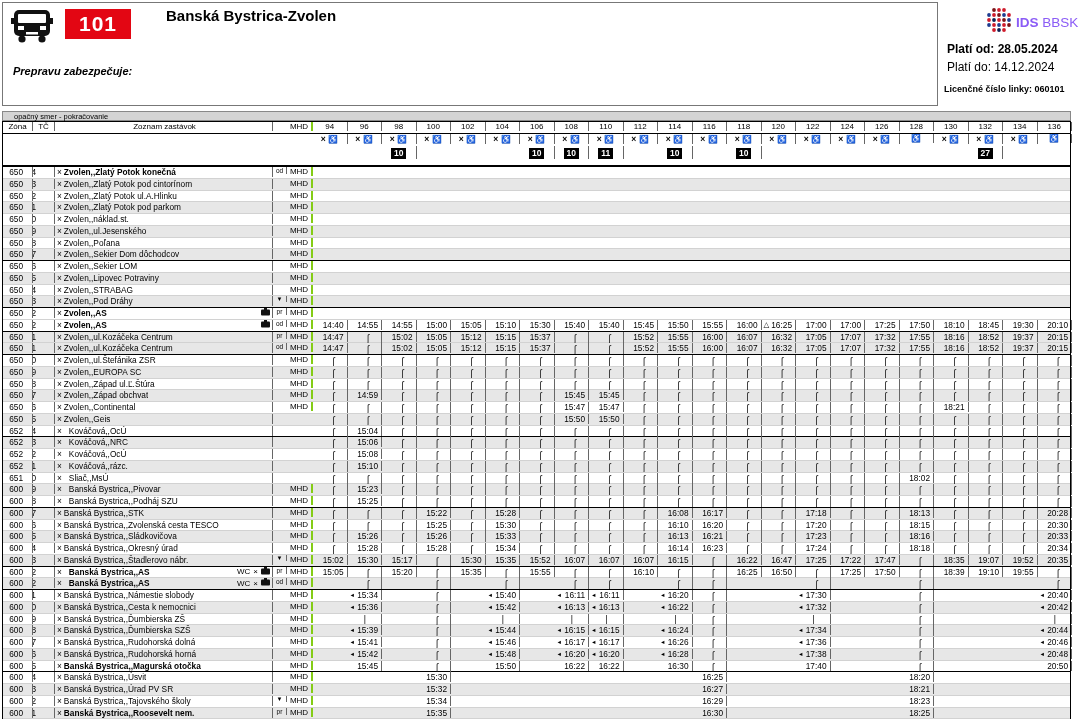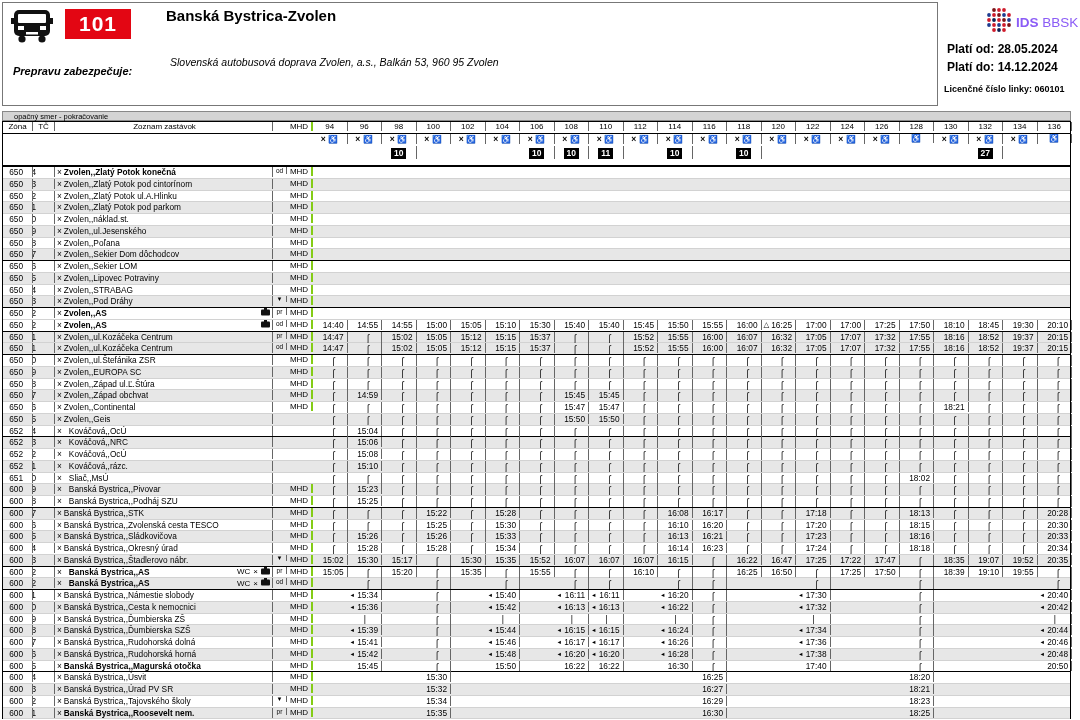--- a/index.html
+++ b/index.html
@@ -11,21 +11,21 @@
   .line-no{position:absolute;left:62px;top:6px;width:66px;height:30px;background:#e30613;
            color:#fff;font-size:21px;font-weight:bold;text-align:center;line-height:30px;letter-spacing:1px;}
   .title{position:absolute;left:163px;top:4px;font-size:15px;font-weight:bold;}
   .prov-lab{position:absolute;left:10px;top:62px;font-size:11px;font-weight:bold;font-style:italic;}
   .prov-name{position:absolute;left:167px;top:53px;font-size:10.5px;font-style:italic;}
   .prov-contact{position:absolute;left:167px;top:80px;font-size:10.5px;font-style:italic;}
   .ids-logo{position:absolute;left:986px;top:7px;}
   .ids-text{position:absolute;left:1016px;top:15px;font-size:13.5px;color:#8b5cf6;white-space:nowrap;}
   .ids-text b{font-weight:bold;}
   .valid-from{position:absolute;left:947px;top:42px;font-size:12px;font-weight:bold;white-space:nowrap;}
-  .valid-to{position:absolute;left:947px;top:60px;font-size:12px;font-weight:bold;white-space:nowrap;}
+  .valid-to{position:absolute;left:947px;top:60px;font-size:12px;font-weight:normal;white-space:nowrap;}
   .licence{position:absolute;left:944px;top:84px;font-size:9px;font-weight:bold;white-space:nowrap;}
   
   .tt{position:absolute;left:2px;top:111px;width:1069px;}
   .tabbar{height:10px;background:#d4d4d4;border:1px solid #888;box-sizing:border-box;
           font-size:7.5px;line-height:9px;padding-left:11px;}
   .grid{border-left:1.5px solid #000;border-right:1.5px solid #000;box-sizing:border-box;}
   .hrow,.srow,.nrow,.tr{display:flex;align-items:flex-start;box-sizing:border-box;}
   .hrow{height:13px;border-top:1px solid #000;border-bottom:1px solid #000;}
   .srow{height:12px;}
   .nrow{height:21px;border-bottom:2px solid #000;}
@@ -81,21 +81,20 @@
         <rect x="7" y="17" width="6" height="4" fill="#fff"></rect>
         <rect x="29" y="17" width="6" height="4" fill="#fff"></rect>
         <rect x="15" y="23" width="12" height="2.5" fill="#fff"></rect>
         <circle cx="11" cy="30" r="3.6" fill="#111"></circle>
         <circle cx="31" cy="30" r="3.6" fill="#111"></circle>
       </svg>
     </span>
     <div class="line-no">101</div>
     <div class="title">Banská Bystrica-Zvolen</div>
     <div class="prov-lab">Prepravu zabezpečuje:</div>
-    <div class="prov-name">Slovenská autobusová doprava Zvolen, a.s., Balkán 53, 960 95 Zvolen</div>
   </div>
   <span class="ids-logo">
     <svg width="26" height="26" viewBox="0 0 26 26">
       <circle cx="8" cy="3" r="1.9" fill="#7c1418"></circle>
         <circle cx="13" cy="3" r="1.9" fill="#cf1b2b"></circle>
         <circle cx="18" cy="3" r="1.9" fill="#cf1b2b"></circle>
       <circle cx="3" cy="8" r="1.9" fill="#1e3c8f"></circle>
         <circle cx="8" cy="8" r="1.9" fill="#cf1b2b"></circle>
         <circle cx="13" cy="8" r="1.9" fill="#7c1418"></circle>
         <circle cx="18" cy="8" r="1.9" fill="#1e3c8f"></circle>

